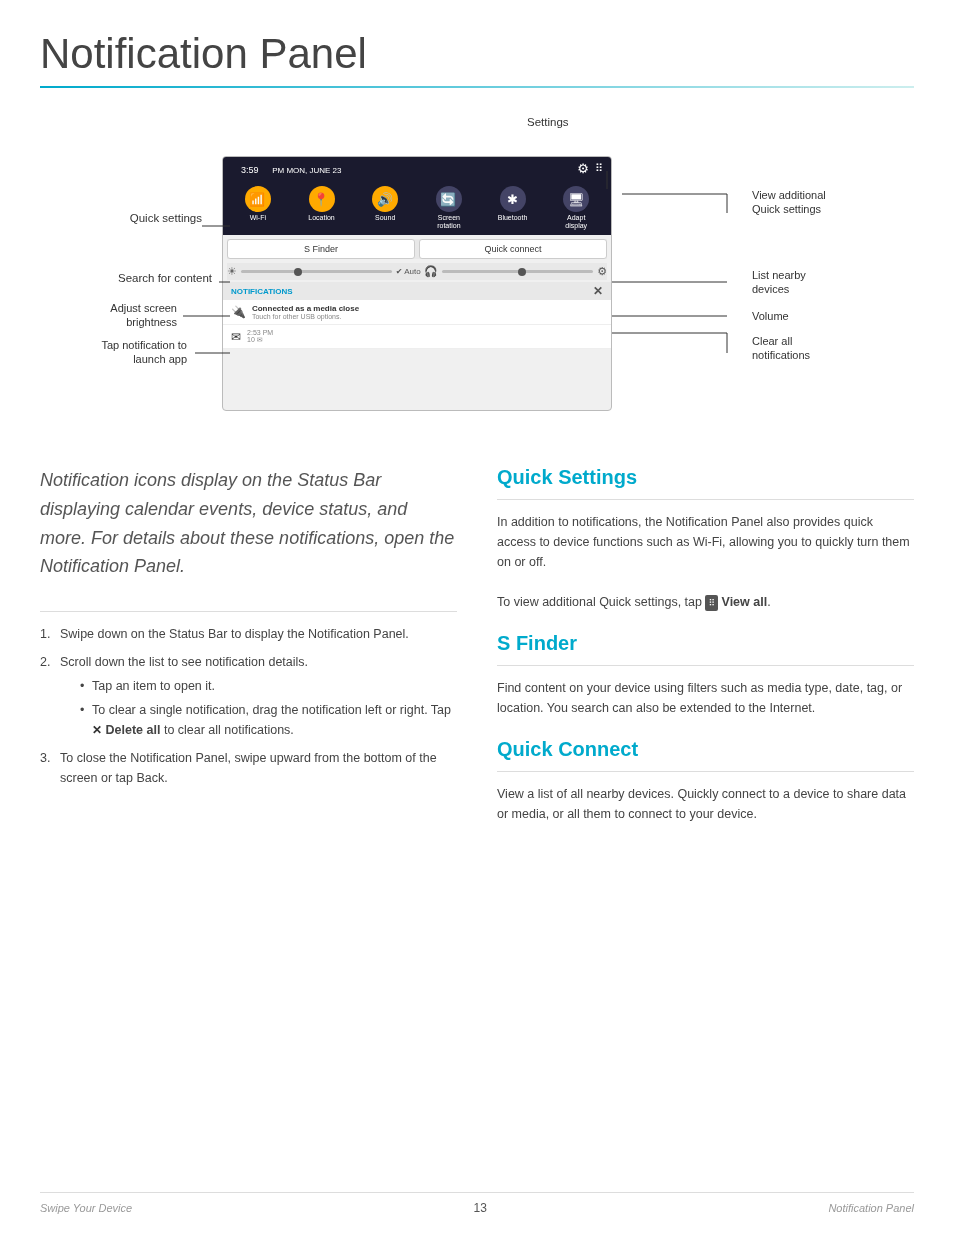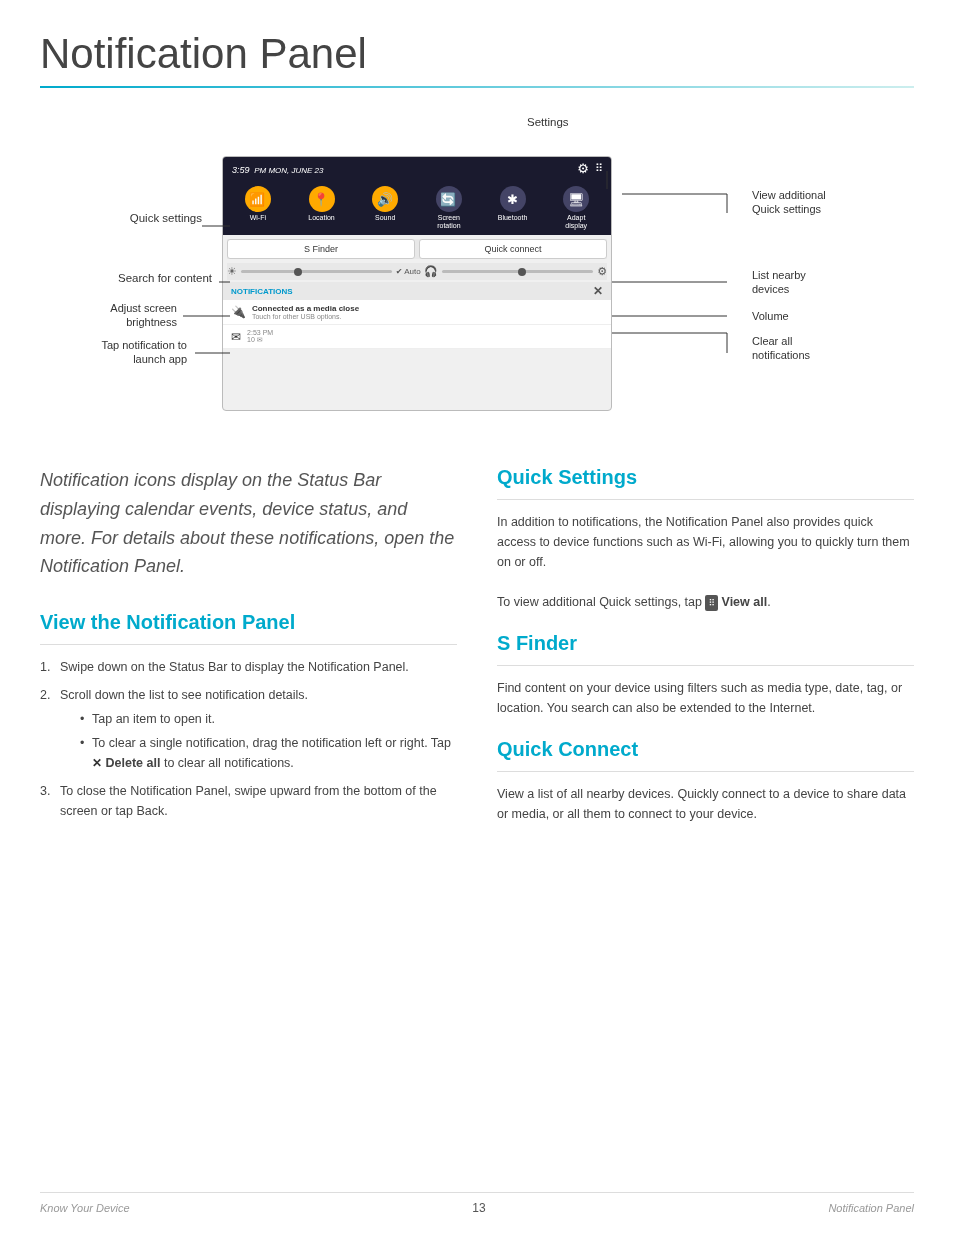--- a/index.html
+++ b/index.html
@@ -69,22 +69,21 @@
     }
 
     .phone-time {
       font-size: 13px;
       font-weight: bold;
     }
 
     .phone-time span {
       font-size: 9px;
       font-weight: normal;
-      margin-left: 1px;
-      font-style: italic;
+      margin-left: 10px;
     }
 
     .phone-header-icons {
       display: flex;
       gap: 6px;
       align-items: center;
       font-size: 13px;
     }
 
     .quick-settings-row {
@@ -542,21 +541,20 @@
 
     </div>
   </div>
 
   <div class="content-area">
 
     <div class="left-column">
 
       <p class="notification-icons-text">Notification icons display on the Status Bar displaying calendar events, device status, and more. For details about these notifications, open the Notification Panel.</p>
 
-      <h2 class="section-title">View the Notification Panel</h2>
       <div class="section-divider"></div>
 
       <ol class="steps-list">
         <li>
           <span class="step-num">1.</span>
           <span>Swipe down on the Status Bar to display the Notification Panel.</span>
         </li>
         <li>
           <span class="step-num">2.</span>
           <span>Scroll down the list to see notification details.</span>
@@ -593,16 +591,16 @@
       <h2 class="section-title">Quick Connect</h2>
       <div class="section-divider"></div>
       <p class="section-body">View a list of all nearby devices. Quickly connect to a device to share data or media, or all them to connect to your device.</p>
 
     </div>
   </div>
 
 </div>
 
 <div class="page-footer">
-  <span class="footer-left">Know Your Device</span>
+  <span class="footer-left">Swipe Your Device</span>
   <span class="footer-center">13</span>
   <span class="footer-right">Notification Panel</span>
 </div>
 
 </body></html>

